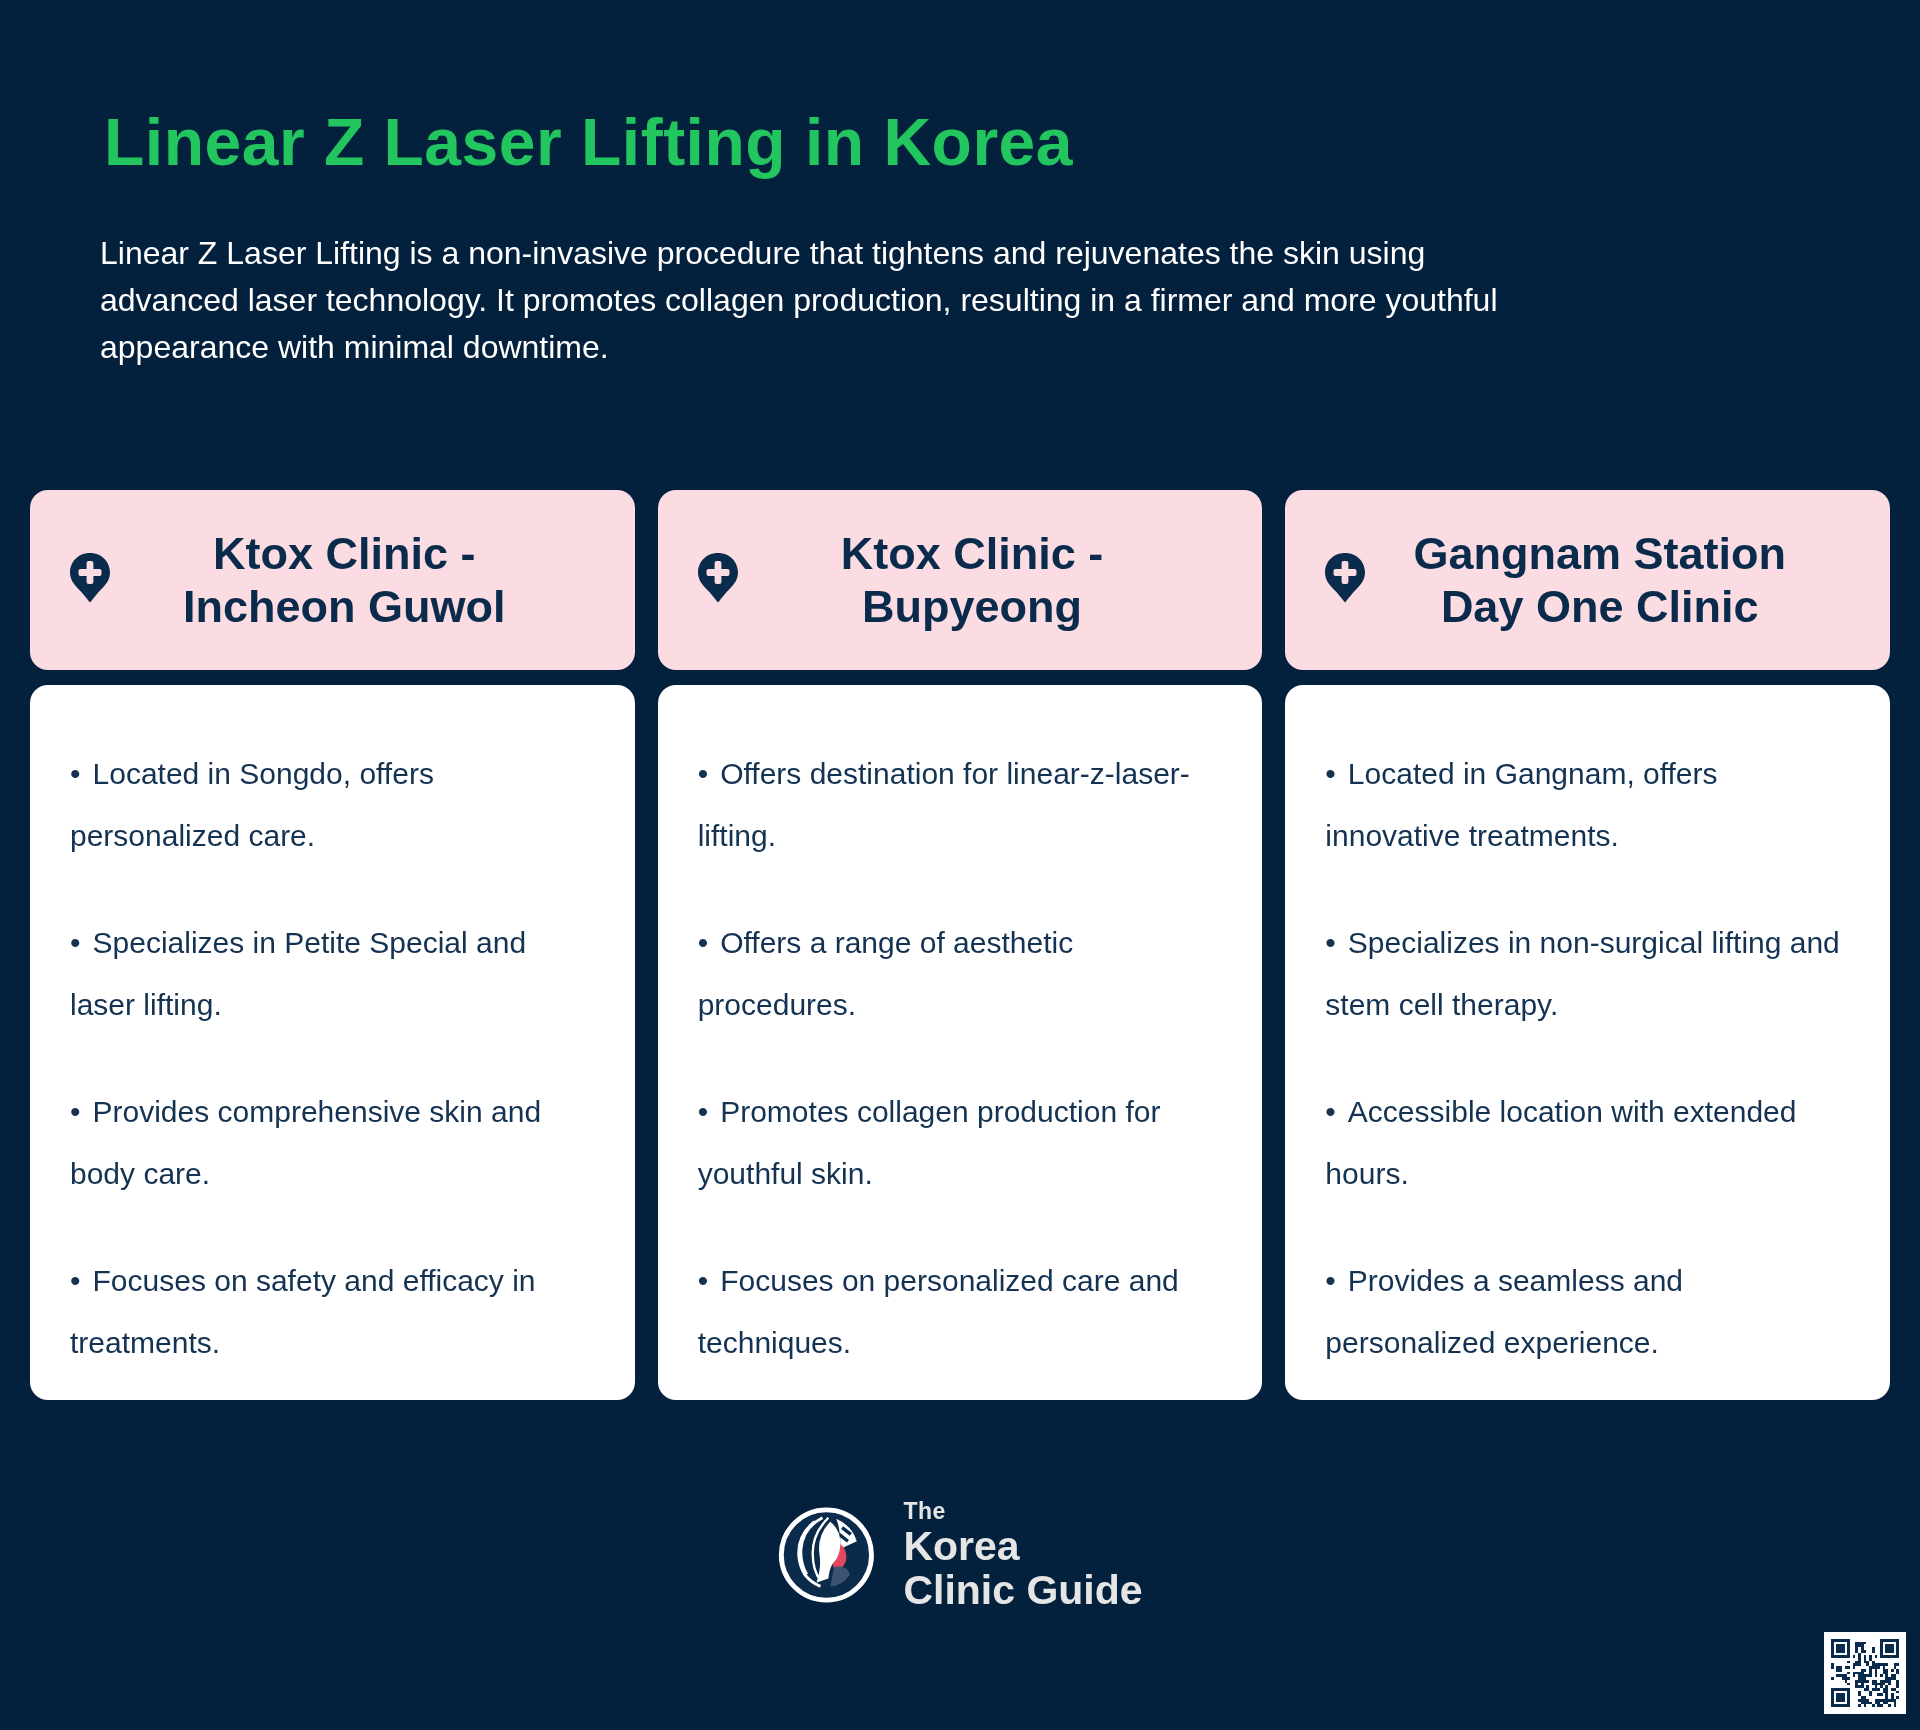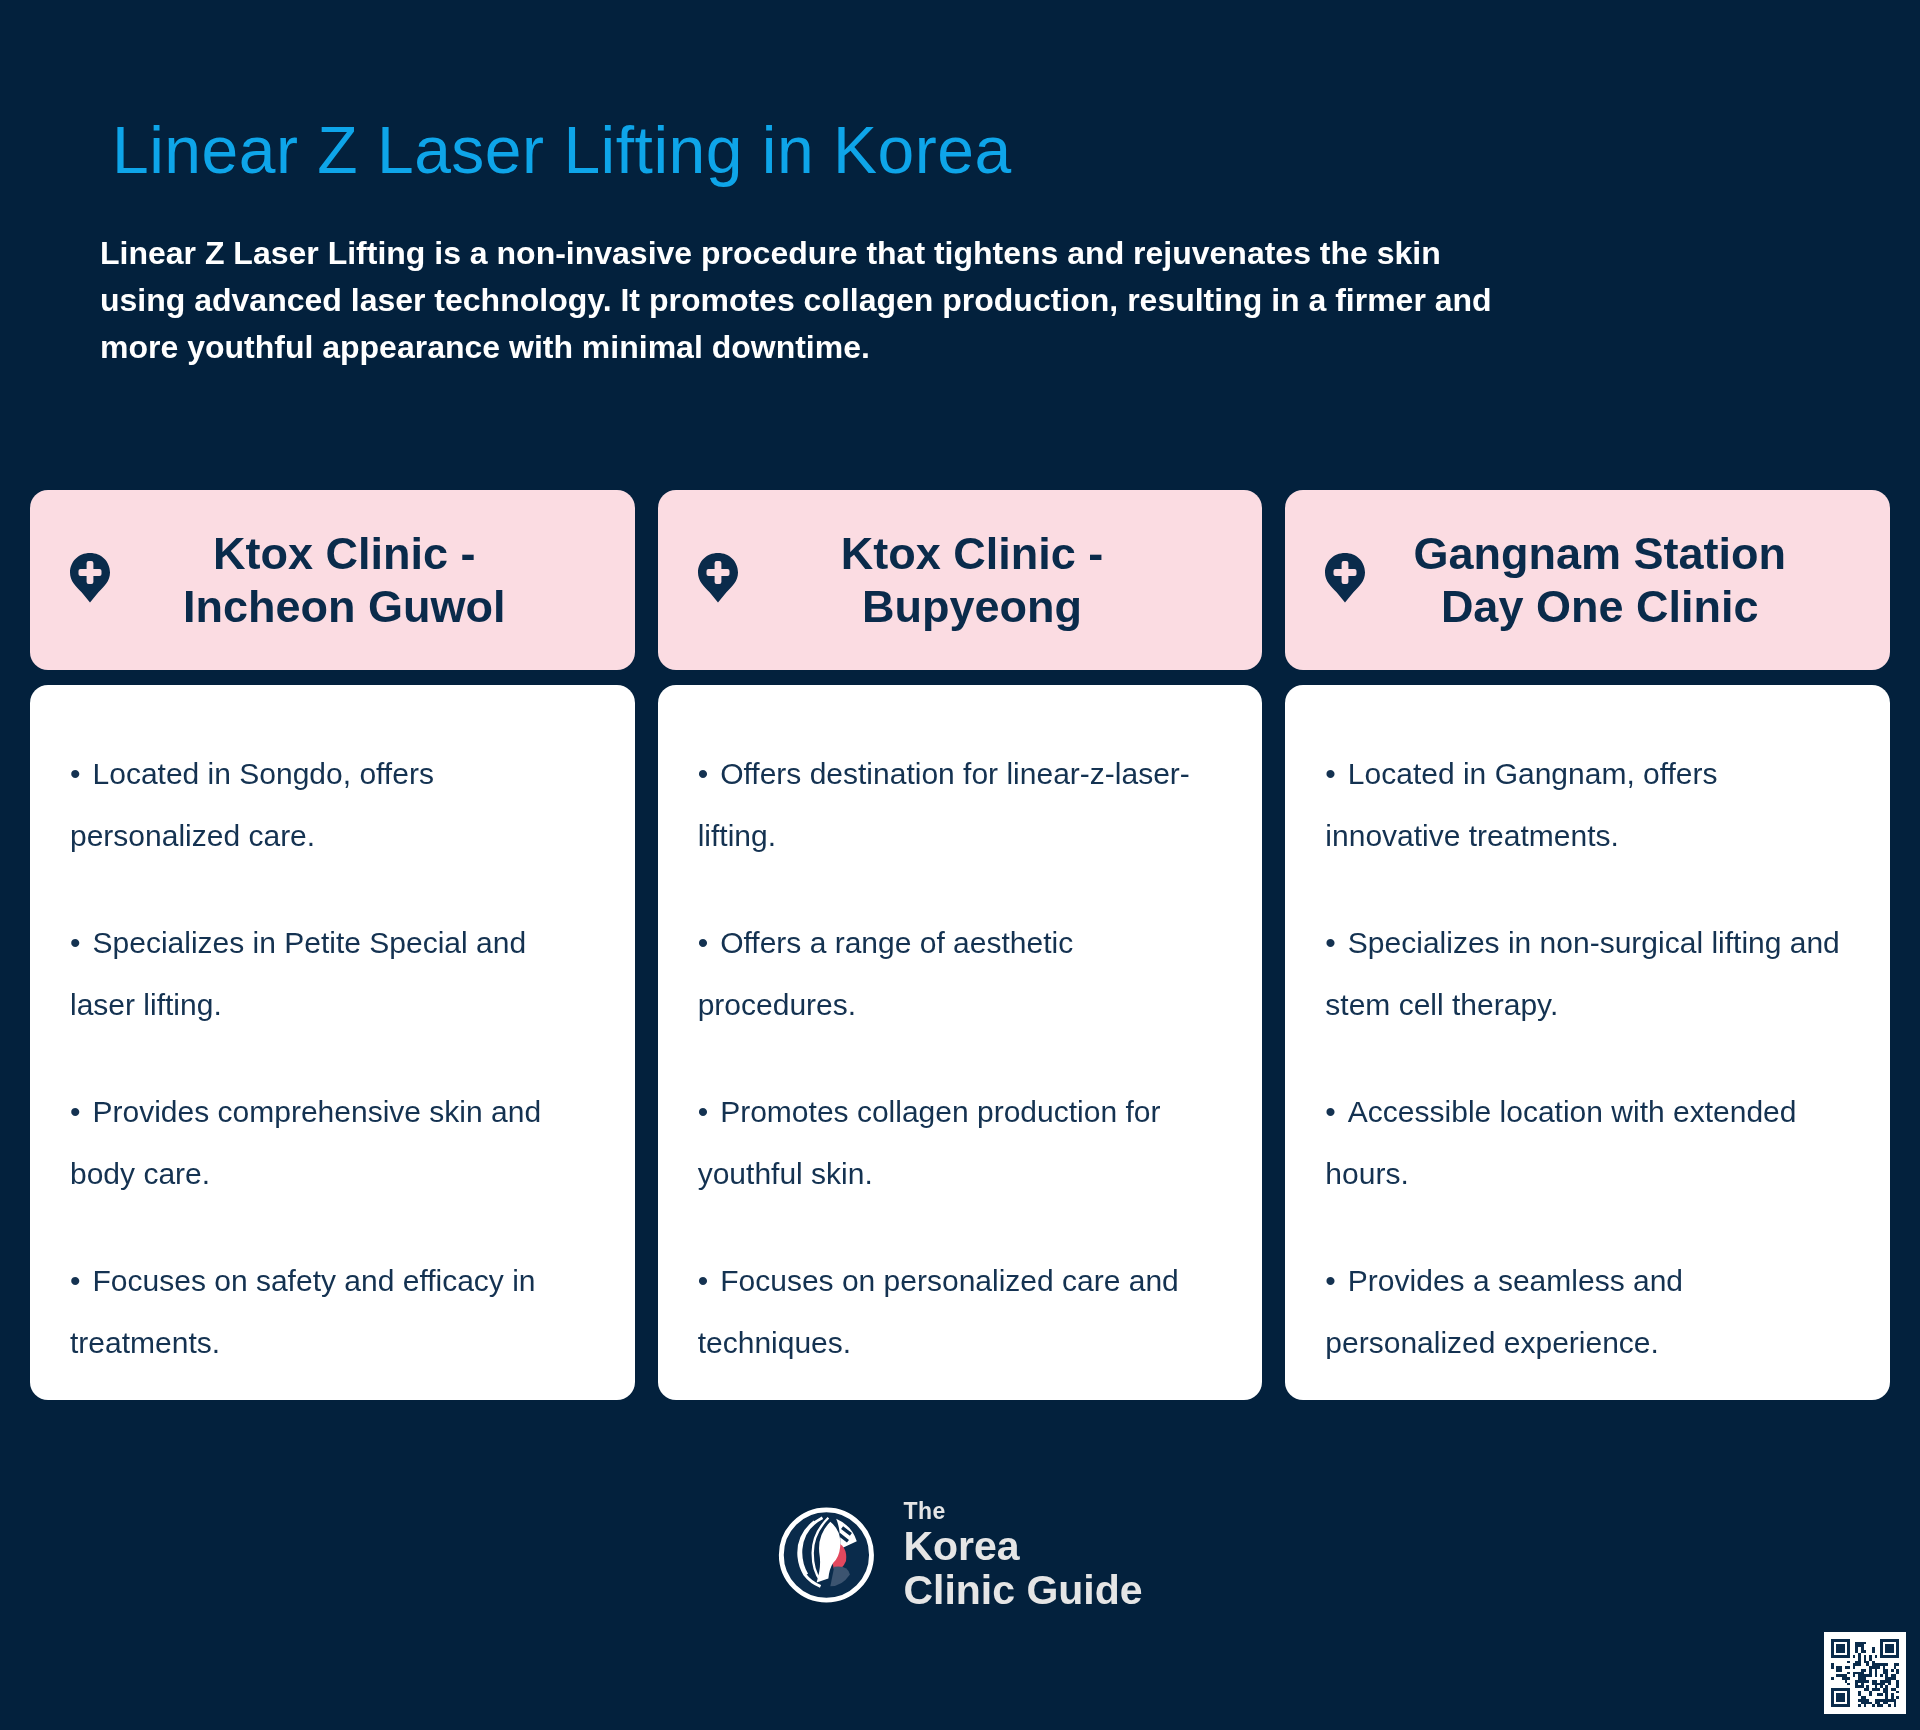--- a/index.html
+++ b/index.html
@@ -10,35 +10,35 @@
     background: #03213d;
     overflow: hidden;
     font-family: "Liberation Sans", sans-serif;
   }
 
   
   .page-title {
     position: absolute;
     left: 100px;
     top: 100px;
-    margin: 12px;
+    margin: 4px;
     font-size: 66px;
-    font-weight: 400;
-    color: #0ea5e9;
+    font-weight: 700;
+    color: #22c55e;
     letter-spacing: 0.5px;
   }
   .page-desc {
     position: absolute;
     left: 100px;
     top: 230px;
     width: 1400px;
     margin: 0;
     font-size: 32px;
     line-height: 47px;
-    font-weight: 700;
+    font-weight: 400;
     color: #ffffff;
   }
 
   
   .cards {
     position: absolute;
     left: 30px;
     right: 30px;
     top: 490px;
     display: flex;

